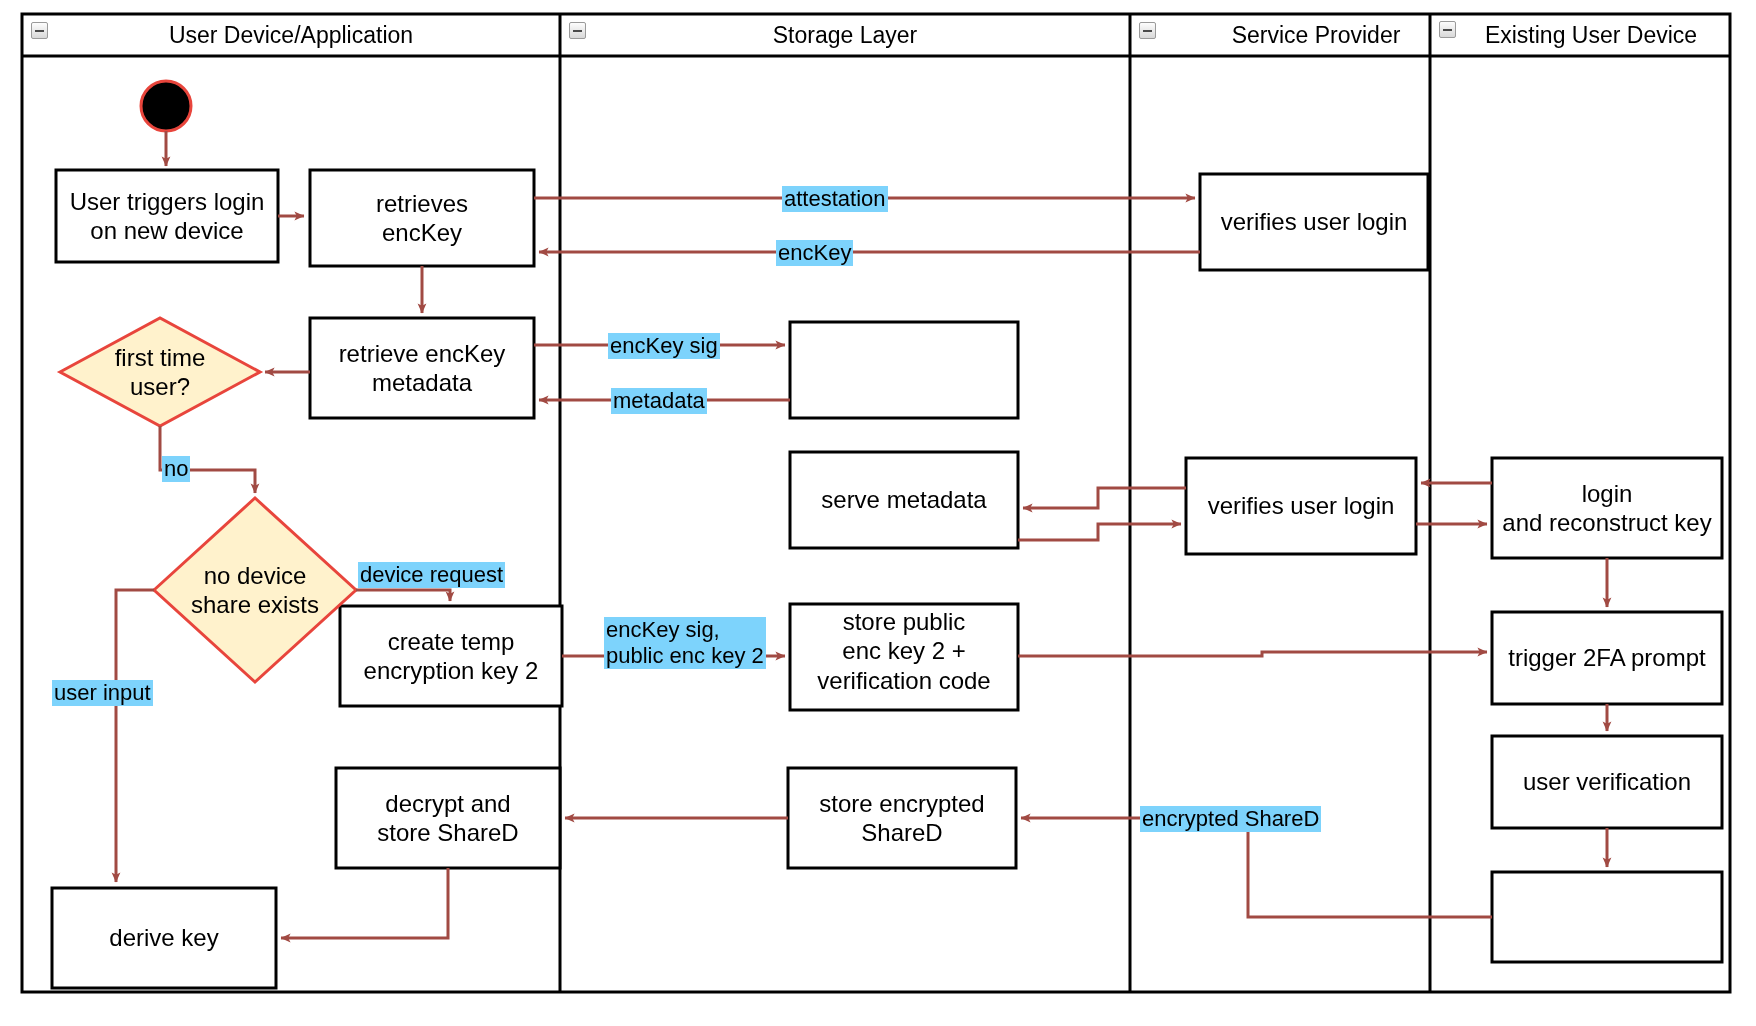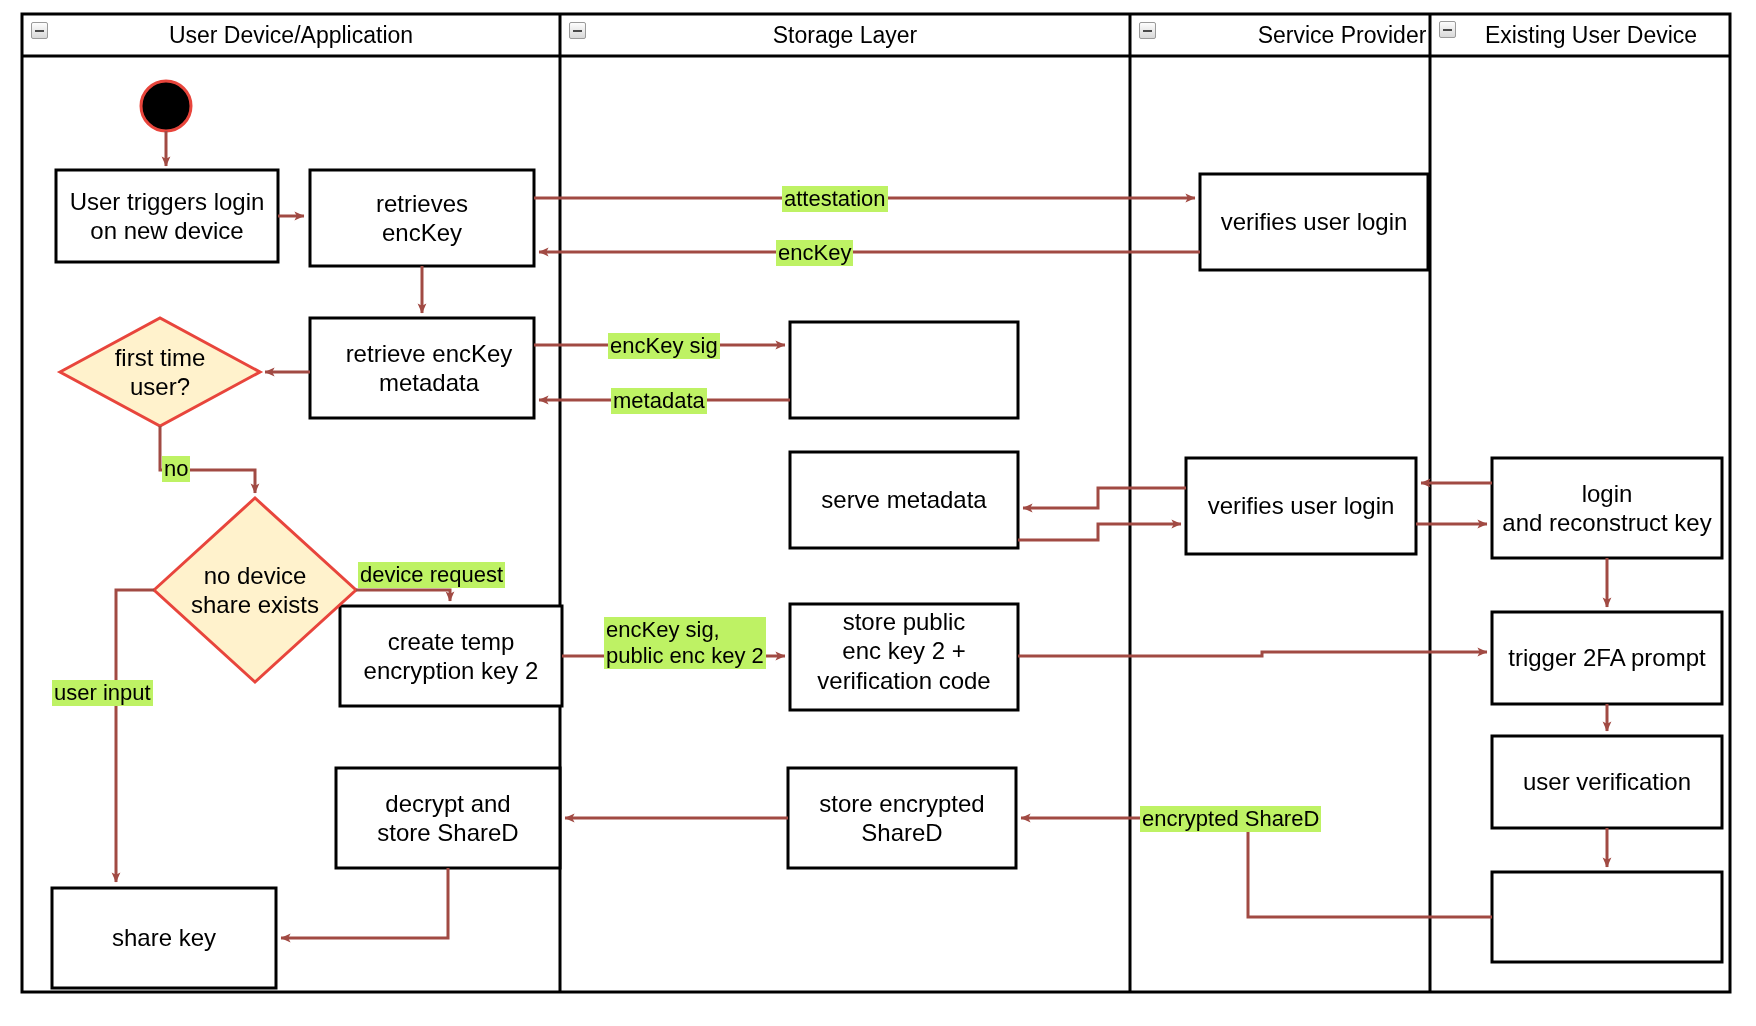--- a/index.html
+++ b/index.html
@@ -19,21 +19,21 @@
   }
   .collapse-icon::after{
     content:"";position:absolute;left:3px;right:3px;top:7px;height:2px;background:#4a4a4a;
   }
   .node-label{
     position:absolute;display:flex;align-items:center;justify-content:center;
     font-size:24px;color:#000;text-align:center;line-height:1.22;
     pointer-events:none;white-space:pre-line;
   }
   .edge-label{
-    position:absolute;font-size:22px;color:#000;background:#bef264;
+    position:absolute;font-size:22px;color:#000;background:#7dd3fc;
     padding:0 2px;line-height:1.18;text-align:center;white-space:pre-line;
     pointer-events:none;
   }
   .edge-label.left{text-align:left;}
 </style>
 </head>
 <body>
 
 <div id="stage">
 
@@ -133,36 +133,36 @@
     </g>
   </svg>
 
   <div class="collapse-icon" style="left:31px;top:22px;"></div>
   <div class="lane-header-label" style="left:22px;top:14px;width:538px;height:42px;">User Device/Application</div>
 
   <div class="collapse-icon" style="left:569px;top:22px;"></div>
   <div class="lane-header-label" style="left:560px;top:14px;width:570px;height:42px;">Storage Layer</div>
 
   <div class="collapse-icon" style="left:1139px;top:22px;"></div>
-  <div class="lane-header-label" style="left:1192px;top:14px;width:300px;height:42px;">Service Provider</div>
+  <div class="lane-header-label" style="left:1166px;top:14px;width:300px;height:42px;">Service Provider</div>
 
   <div class="collapse-icon" style="left:1439px;top:21px;"></div>
   <div class="lane-header-label" style="left:1452px;top:14px;width:278px;height:42px;">Existing User Device</div>
 
   <div class="node-label" style="left:56px;top:170px;width:222px;height:92px;">User triggers login
 on new device</div>
   <div class="node-label" style="left:310px;top:170px;width:224px;height:96px;">retrieves
 encKey</div>
-  <div class="node-label" style="left:310px;top:318px;width:224px;height:100px;margin-left:7px;">retrieve encKey
+  <div class="node-label" style="left:310px;top:318px;width:224px;height:100px;">retrieve encKey
 metadata</div>
   <div class="node-label" style="left:340px;top:606px;width:222px;height:100px;">create temp
 encryption key 2</div>
   <div class="node-label" style="left:336px;top:768px;width:224px;height:100px;">decrypt and
 store ShareD</div>
-  <div class="node-label" style="left:52px;top:888px;width:224px;height:100px;">share key</div>
+  <div class="node-label" style="left:52px;top:888px;width:224px;height:100px;">derive key</div>
 
   <div class="node-label" style="left:790px;top:452px;width:228px;height:96px;">serve metadata</div>
   <div class="node-label" style="left:790px;top:604px;width:228px;height:94px;">store public
 enc key 2 +
 verification code</div>
   <div class="node-label" style="left:788px;top:768px;width:228px;height:100px;">store encrypted
 ShareD</div>
 
   <div class="node-label" style="left:1200px;top:174px;width:228px;height:96px;">verifies user login</div>
   <div class="node-label" style="left:1186px;top:458px;width:230px;height:96px;">verifies user login</div>

